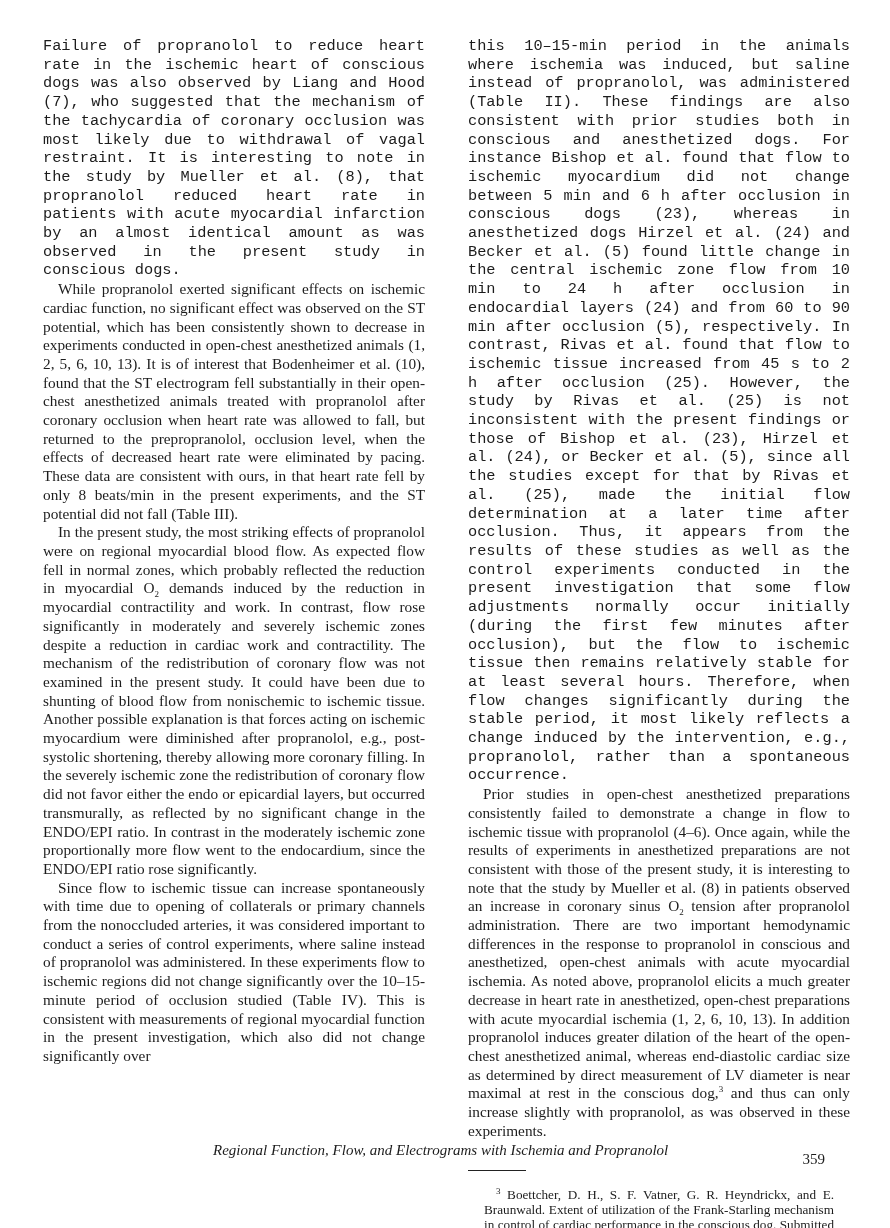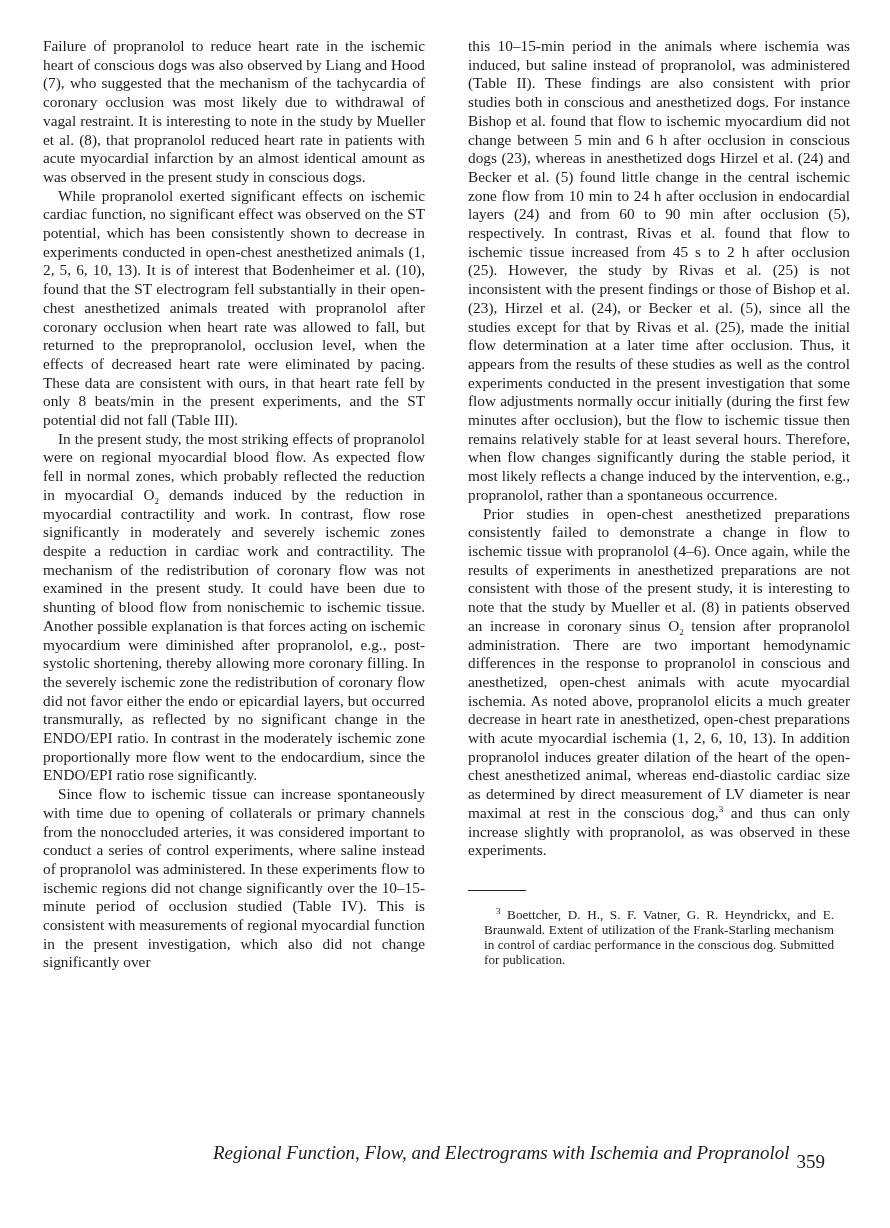--- a/index.html
+++ b/index.html
@@ -23,21 +23,21 @@
       line-height: 18.7px;
       text-align: justify;
       hyphens: none;
     }
     .col-left { left: 43px; }
     .col-right { left: 468px; }
     .para {
       margin: 0;
       text-indent: 15px;
     }
-    .para.first { text-indent: 0; }
+    .para.first { text-indent: 0; font-family: Liberation Mono, monospace; }
     .footnote-rule {
       width: 58px;
       border-top: 1px solid #222;
       margin: 30px 0 8px 0;
     }
     .footnote {
       font-size: 13.2px;
       line-height: 15px;
       margin: 16px;
       text-indent: 12px;
@@ -45,21 +45,21 @@
     }
     sup { font-size: 9px; line-height: 0; }
     sub { font-size: 9px; line-height: 0; }
     .running-footer {
       position: absolute;
       top: 1142px;
       left: 213px;
       width: 612px;
       display: flex;
       justify-content: space-between;
-      font-size: 19px;
+      font-size: 15px;
     }
     .footer-title { font-style: italic; }
     .page-number { font-style: normal; margin-top: 9px; }
   </style>
 </head>
 <body>
 
 <div class="column col-left">
   <p class="para first">Failure of propranolol to reduce heart rate in the ischemic heart of conscious dogs was also observed by Liang and Hood (7), who suggested that the mechanism of the tachycardia of coronary occlusion was most likely due to withdrawal of vagal restraint. It is interesting to note in the study by Mueller et al. (8), that propranolol reduced heart rate in patients with acute myocardial infarction by an almost identical amount as was observed in the present study in conscious dogs.</p>
   <p class="para">While propranolol exerted significant effects on ischemic cardiac function, no significant effect was observed on the ST potential, which has been consistently shown to decrease in experiments conducted in open-chest anesthetized animals (1, 2, 5, 6, 10, 13). It is of interest that Bodenheimer et al. (10), found that the ST electrogram fell substantially in their open-chest anesthetized animals treated with propranolol after coronary occlusion when heart rate was allowed to fall, but returned to the prepropranolol, occlusion level, when the effects of decreased heart rate were eliminated by pacing. These data are consistent with ours, in that heart rate fell by only 8 beats/min in the present experiments, and the ST potential did not fall (Table III).</p>

